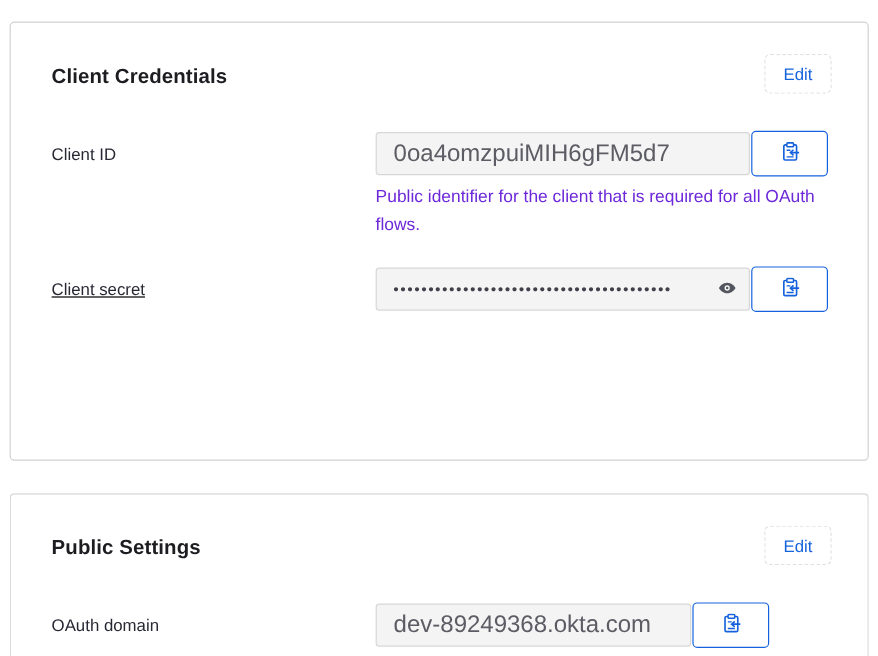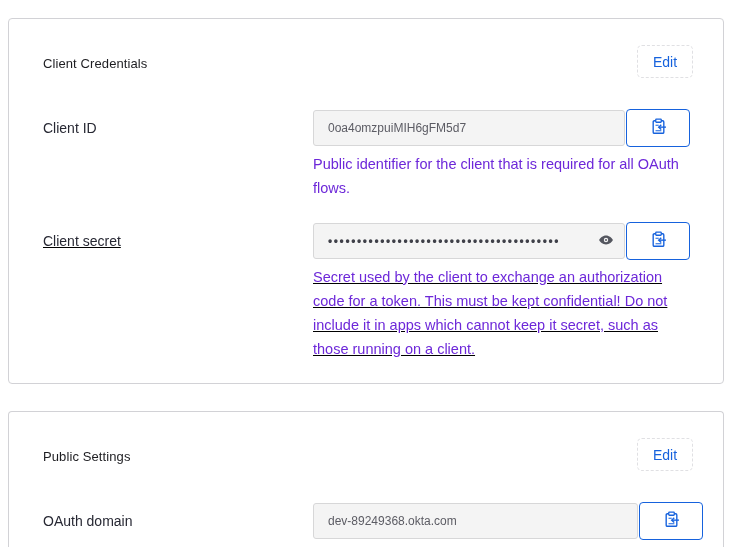--- a/index.html
+++ b/index.html
@@ -21,22 +21,22 @@
   .panel-credentials { margin-top: 18px; height: 366px; }
   .panel-general { margin-top: 27px; height: 200px; border-bottom: none; border-radius: 4px 4px 0 0; }
 
   .panel-header {
     display: flex;
     justify-content: space-between;
     align-items: flex-start;
     padding: 33px 30px 0 34px;
   }
   .panel-title {
-    font-size: 13px;
-    font-weight: 400;
+    font-size: 17px;
+    font-weight: 700;
     color: #1d1d21;
     line-height: 24px;
     letter-spacing: .1px;
   }
   .edit-btn {
     margin-top: -7px;
     min-width: 56px;
     height: 33px;
     padding: 0 14px;
     background: #ffffff;
@@ -70,25 +70,25 @@
 
   .input-wrap { position: relative; }
   .text-input {
     width: 312px;
     height: 36px;
     padding: 0 14px;
     background: #f4f4f4;
     border: 1px solid #d7d7d8;
     border-radius: 3px;
     font-family: "Liberation Sans", sans-serif;
-    font-size: 12px;
+    font-size: 20px;
     color: #5c5c64;
     outline: none;
   }
-  .text-input.wide { width: 325px; }
+  .text-input.wide { width: 263px; }
   .text-input.secret {
     padding-right: 38px;
     font-size: 12px;
     letter-spacing: 1.6px;
     color: #3f4049;
     font-weight: 700;
   }
   .eye-toggle {
     position: absolute;
     right: 9px; top: 50%;
@@ -171,21 +171,20 @@
               <svg width="17" height="17" viewBox="0 0 16 16" fill="none">
                 <rect x="3" y="2.6" width="10" height="11.8" rx="1.1" stroke="#1662dd" stroke-width="1.3"></rect>
                 <rect x="5.4" y="1" width="5.2" height="3" rx="0.6" fill="#ffffff" stroke="#1662dd" stroke-width="1.2"></rect>
                 <path d="M15 8.6 H8.4" stroke="#1662dd" stroke-width="1.3"></path>
                 <path d="M10.6 6.4 L8.2 8.6 l2.4 2.2" stroke="#1662dd" stroke-width="1.3" fill="none"></path>
                 <path d="M5.2 6.8h3M5.2 12h5.5" stroke="#1662dd" stroke-width="1.1"></path>
               </svg>
             </span>
           </button>
         </div>
-        <p class="help">Secret used by the client to exchange an authorization code for a token. This must be kept confidential! Do not include it in apps which cannot keep it secret, such as those running on a client.</p>
       </div>
     </div>
   </section>
 
   <section class="panel panel-general">
     <div class="panel-header">
       <h2 class="panel-title">Public Settings</h2>
       <button class="edit-btn">Edit</button>
     </div>
 

